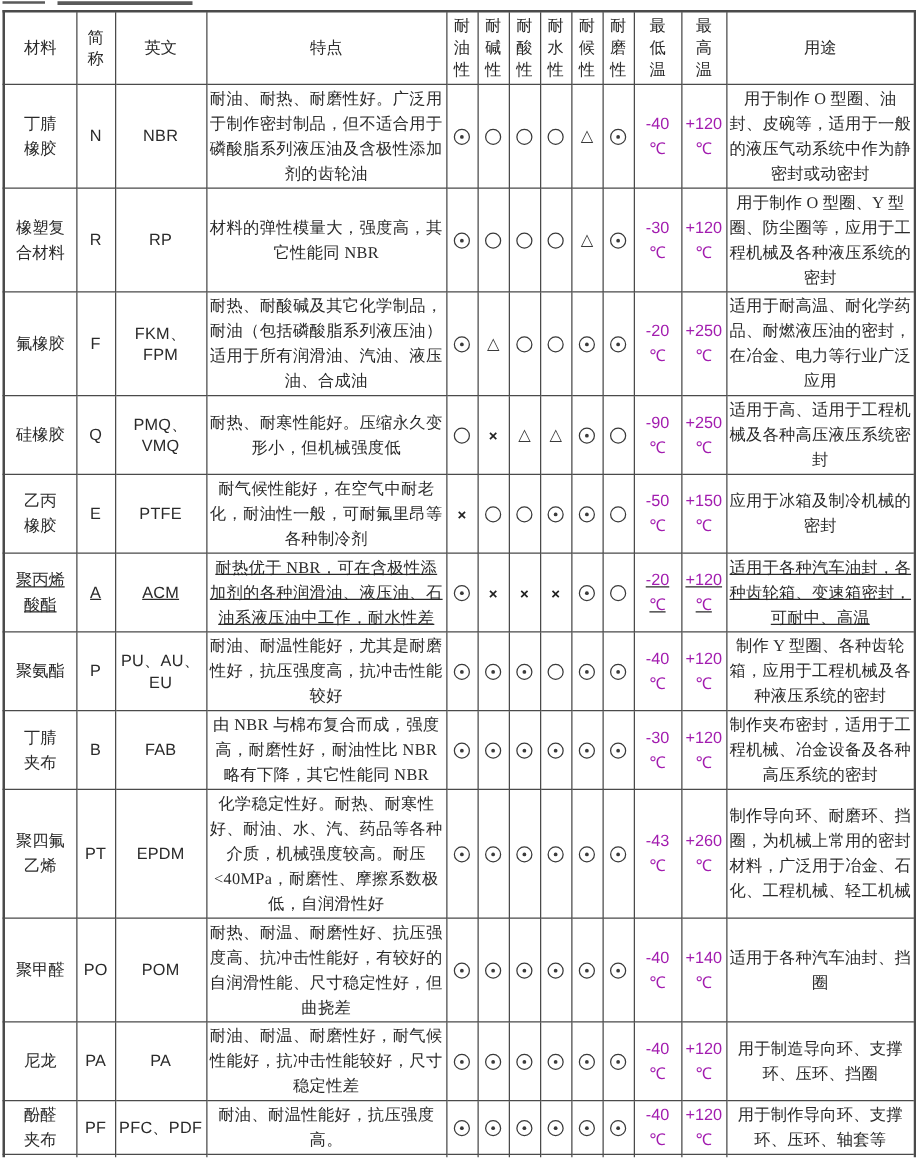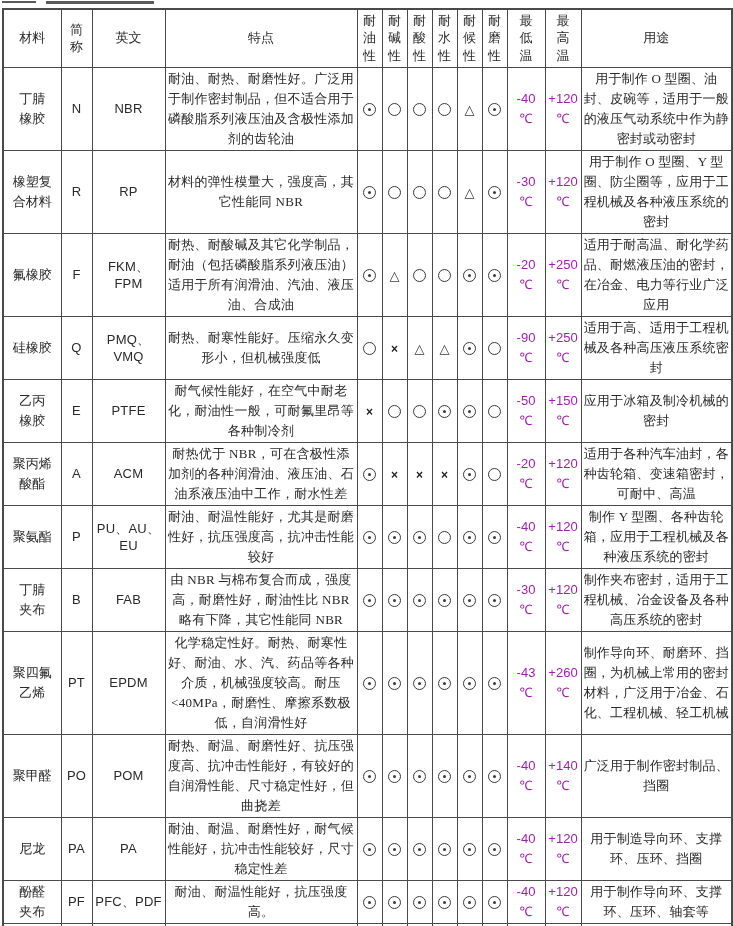--- a/index.html
+++ b/index.html
@@ -185,21 +185,21 @@
           <td class="rating-cell"><span class="sym sym-circle"></span></td>
           <td class="rating-cell"><span class="sym sym-target"></span></td>
           <td class="rating-cell"><span class="sym sym-target"></span></td>
           <td class="rating-cell"><span class="sym sym-circle"></span></td>
           <td class="temp-cell">-50
 ℃</td>
           <td class="temp-cell">+150
 ℃</td>
           <td class="usage-cell">应用于冰箱及制冷机械的密封</td>
         </tr>
-        <tr style="height: 58px;">
+        <tr style="height: 58px; text-decoration: underline;">
           <td class="material-cell">聚丙烯
 酸酯</td>
           <td class="latin-cell">A</td>
           <td class="latin-cell">ACM</td>
           <td class="features-cell">耐热优于 NBR，可在含极性添加剂的各种润滑油、液压油、石油系液压油中工作，耐水性差</td>
           <td class="rating-cell"><span class="sym sym-target"></span></td>
           <td class="rating-cell"><span class="sym sym-x">×</span></td>
           <td class="rating-cell"><span class="sym sym-x">×</span></td>
           <td class="rating-cell"><span class="sym sym-x">×</span></td>
           <td class="rating-cell"><span class="sym sym-target"></span></td>
@@ -271,21 +271,21 @@
           <td class="rating-cell"><span class="sym sym-target"></span></td>
           <td class="rating-cell"><span class="sym sym-target"></span></td>
           <td class="rating-cell"><span class="sym sym-target"></span></td>
           <td class="rating-cell"><span class="sym sym-target"></span></td>
           <td class="rating-cell"><span class="sym sym-target"></span></td>
           <td class="rating-cell"><span class="sym sym-target"></span></td>
           <td class="temp-cell">-40
 ℃</td>
           <td class="temp-cell">+140
 ℃</td>
-          <td class="usage-cell">广泛用于制作密封制品、挡圈</td>
+          <td class="usage-cell">适用于各种汽车油封、挡圈</td>
         </tr>
         <tr style="height: 38px;">
           <td class="material-cell">尼龙</td>
           <td class="latin-cell">PA</td>
           <td class="latin-cell">PA</td>
           <td class="features-cell">耐油、耐温、耐磨性好，耐气候性能好，抗冲击性能较好，尺寸稳定性差</td>
           <td class="rating-cell"><span class="sym sym-target"></span></td>
           <td class="rating-cell"><span class="sym sym-target"></span></td>
           <td class="rating-cell"><span class="sym sym-target"></span></td>
           <td class="rating-cell"><span class="sym sym-target"></span></td>

